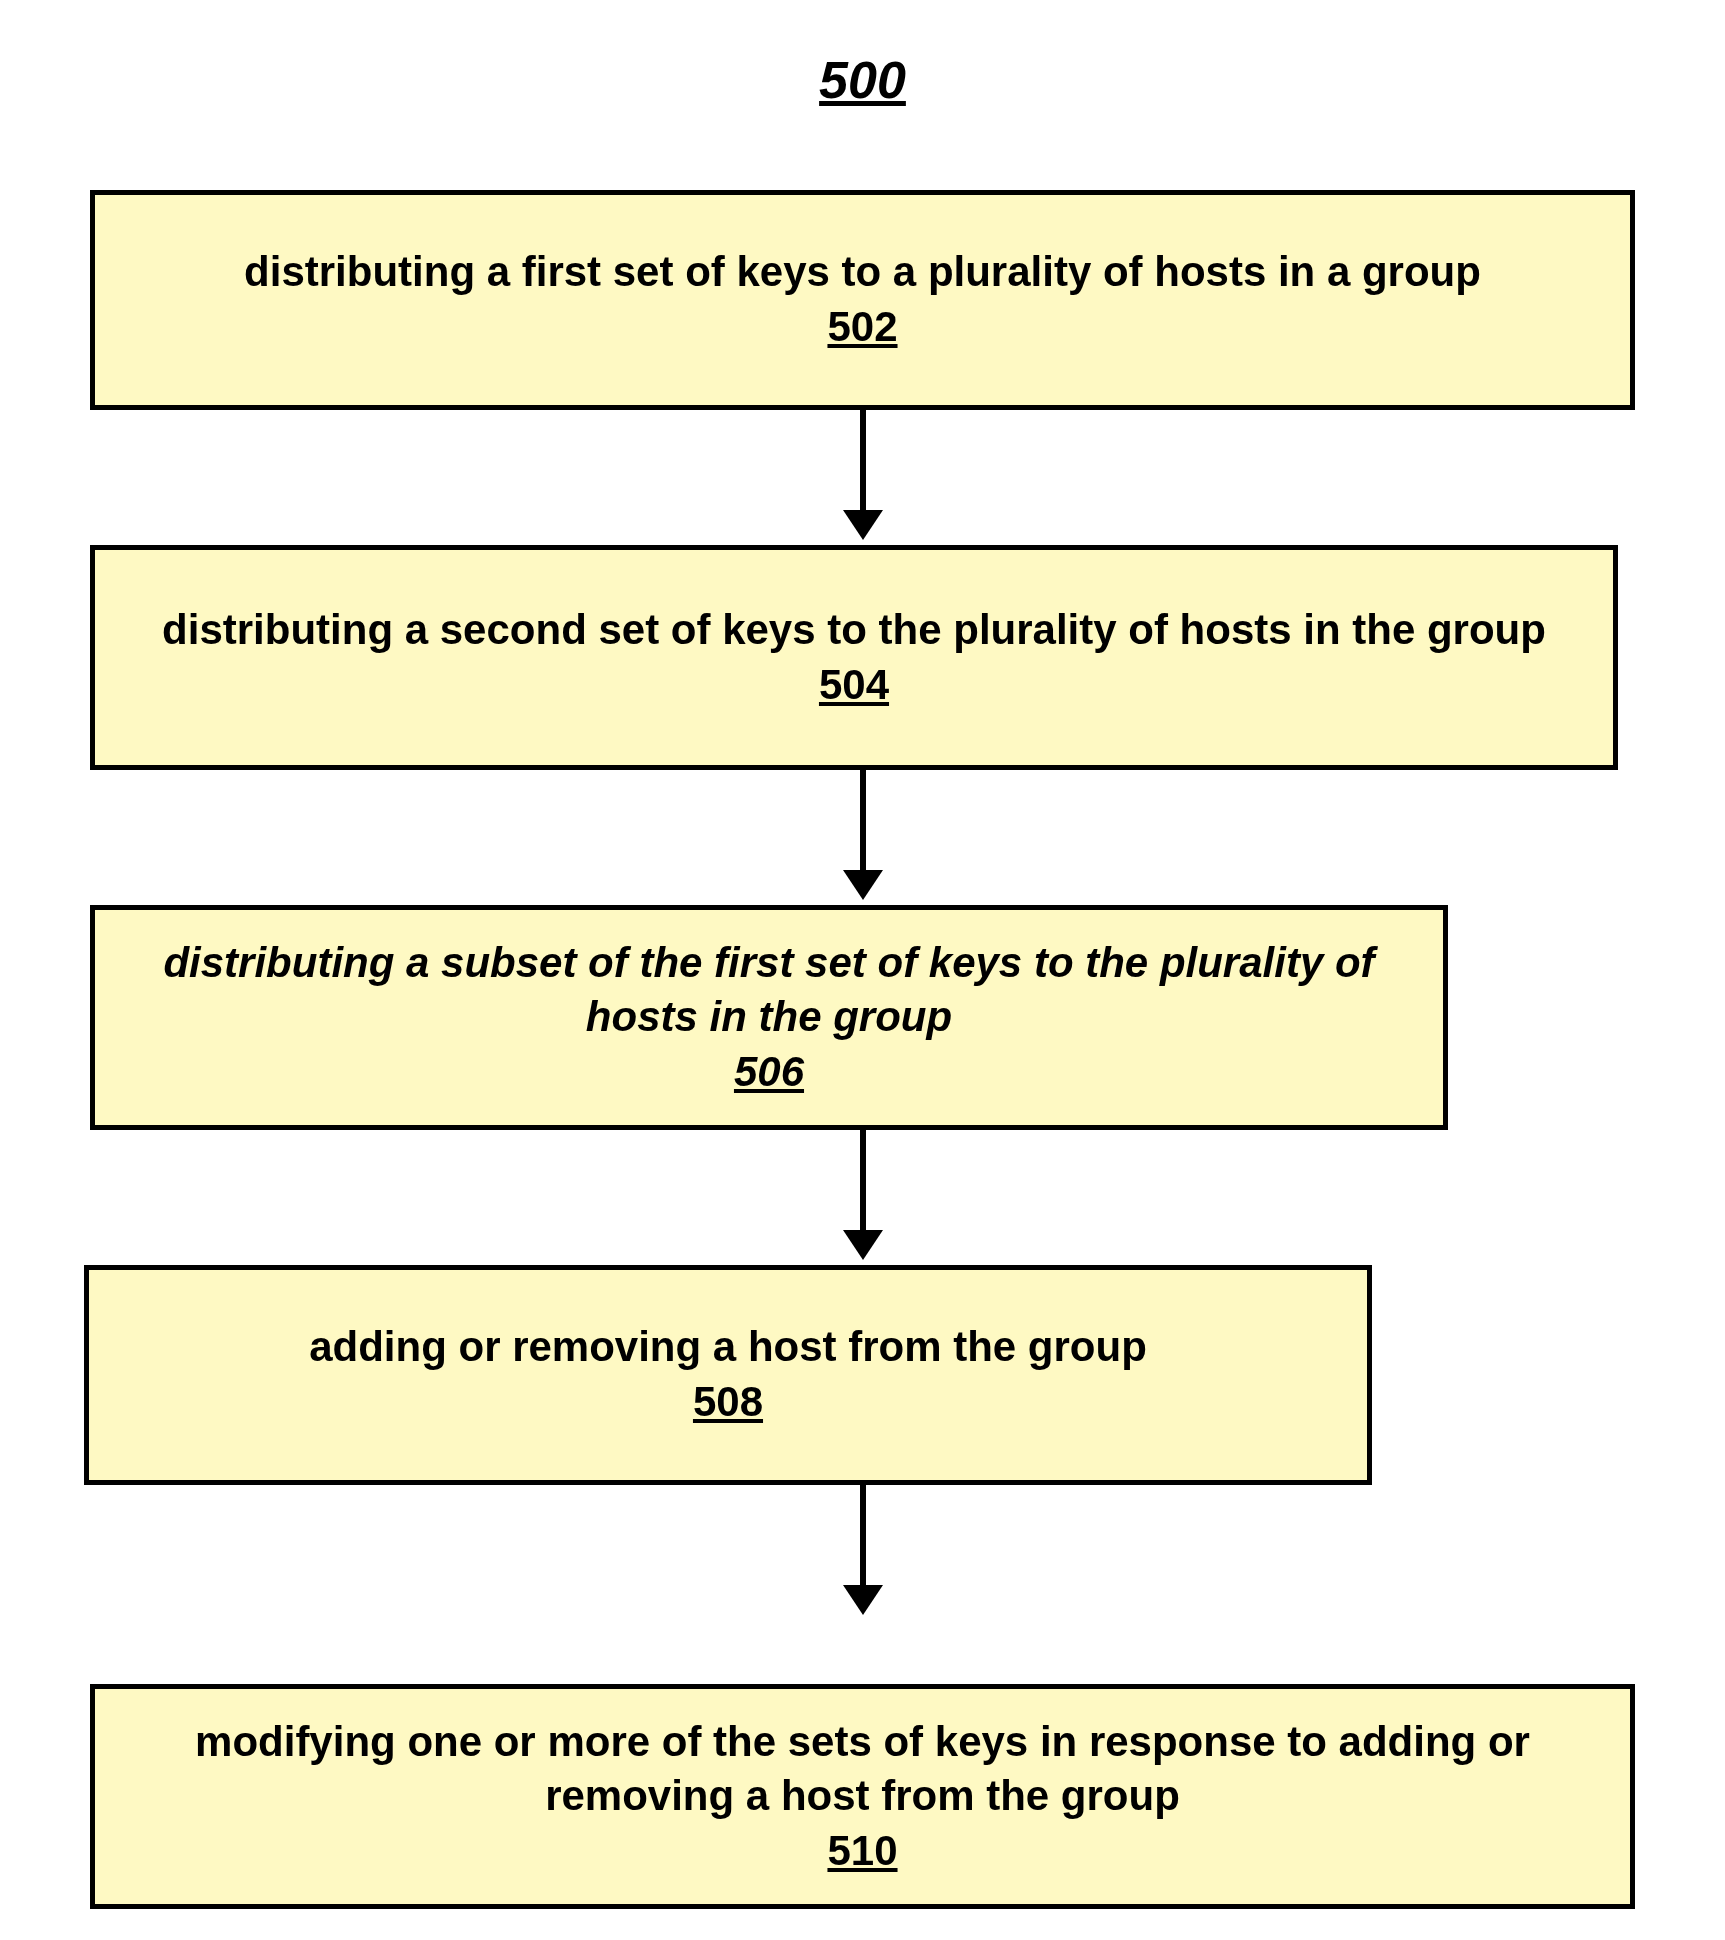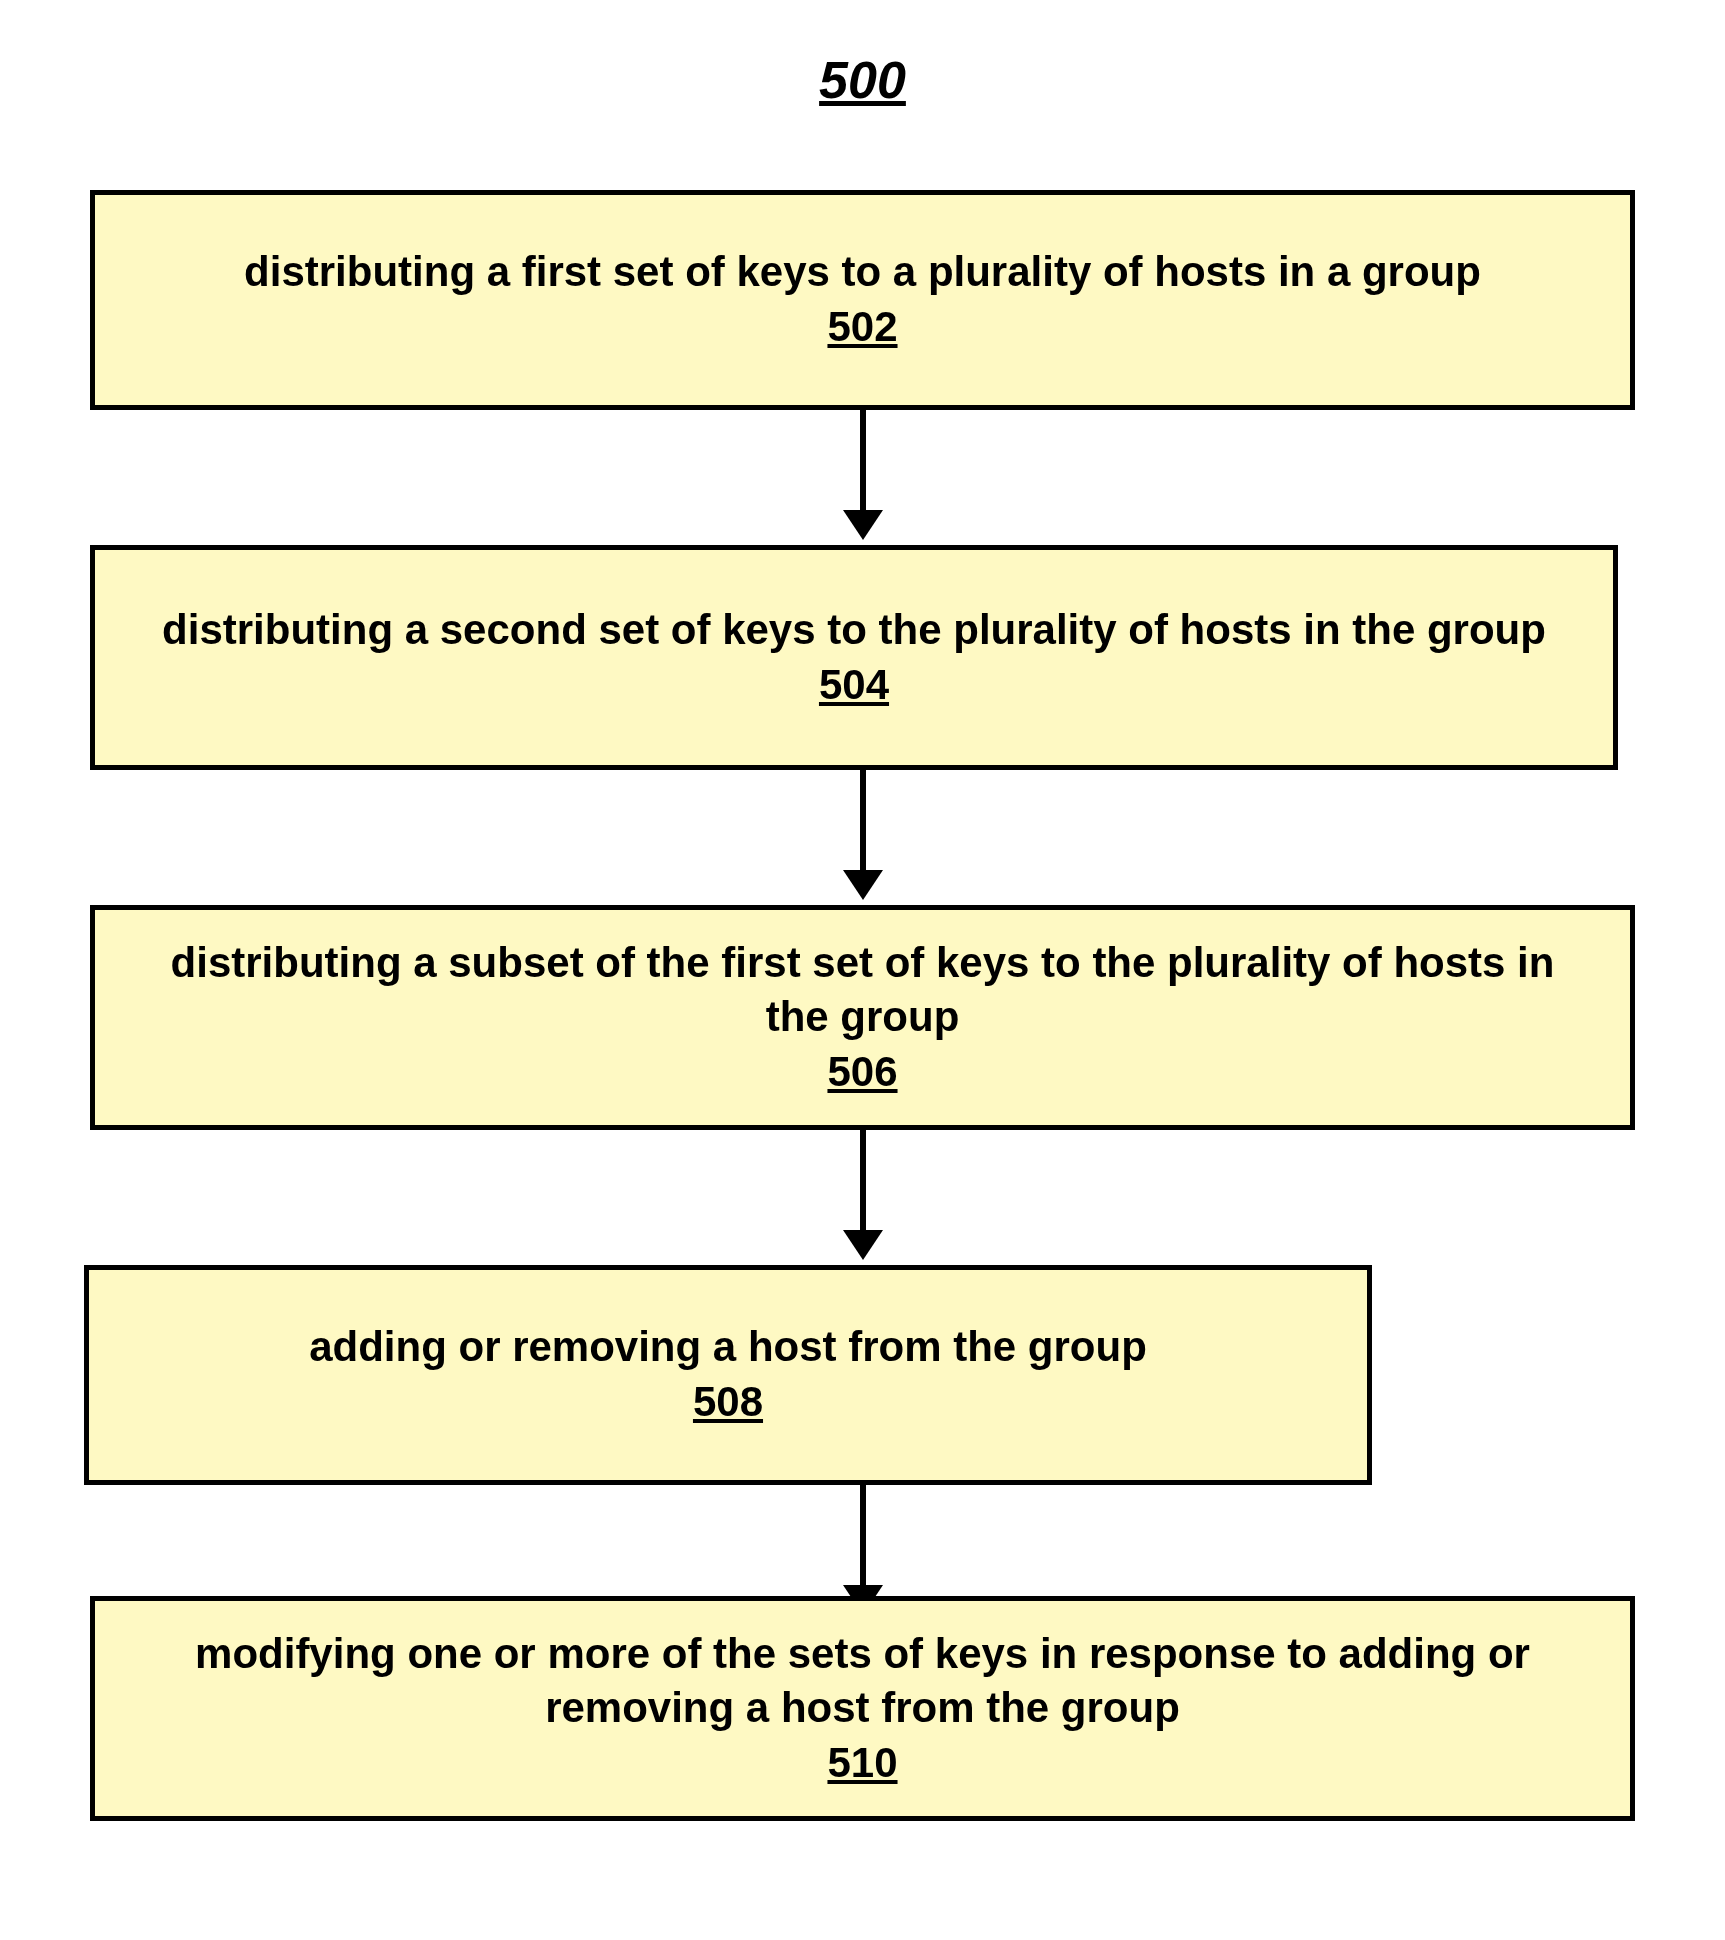--- a/index.html
+++ b/index.html
@@ -80,36 +80,36 @@
 <div class="box" style="top:545px; left:90px; width:1528px; height:225px;">
   <div>distributing a second set of keys to the plurality of hosts in the group</div>
   <div class="box-num">504</div>
 </div>
 
 <div class="arrow" style="top:770px;">
   <div class="arrow-line" style="height:100px;"></div>
   <div class="arrow-head"></div>
 </div>
 
-<div class="box" style="top:905px; left:90px; width:1545px; height:225px;">
+<div class="box" style="top:905px; left:90px; width:1358px; height:225px;font-style:italic;">
   <div>distributing a subset of the first set of keys to the plurality of hosts in the group</div>
   <div class="box-num">506</div>
 </div>
 
 <div class="arrow" style="top:1130px;">
   <div class="arrow-line" style="height:100px;"></div>
   <div class="arrow-head"></div>
 </div>
 
 <div class="box" style="top:1265px; left:84px; width:1288px; height:220px;">
   <div>adding or removing a host from the group</div>
   <div class="box-num">508</div>
 </div>
 
 <div class="arrow" style="top:1485px;">
   <div class="arrow-line" style="height:100px;"></div>
   <div class="arrow-head"></div>
 </div>
 
-<div class="box" style="top:1596px; left:90px; width:1545px; height:225px;">
+<div class="box" style="top:1684px; left:90px; width:1545px; height:225px;">
   <div>modifying one or more of the sets of keys in response to adding or removing a host from the group</div>
   <div class="box-num">510</div>
 </div>
 
 </body></html>

